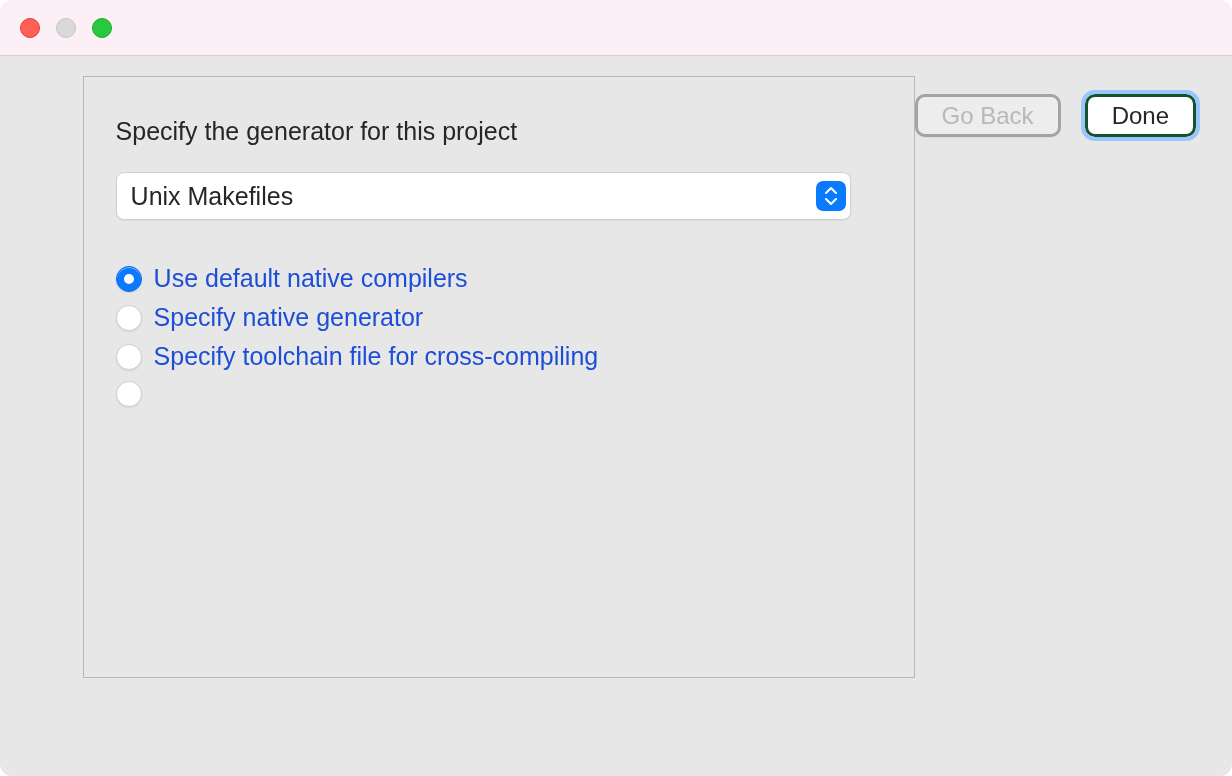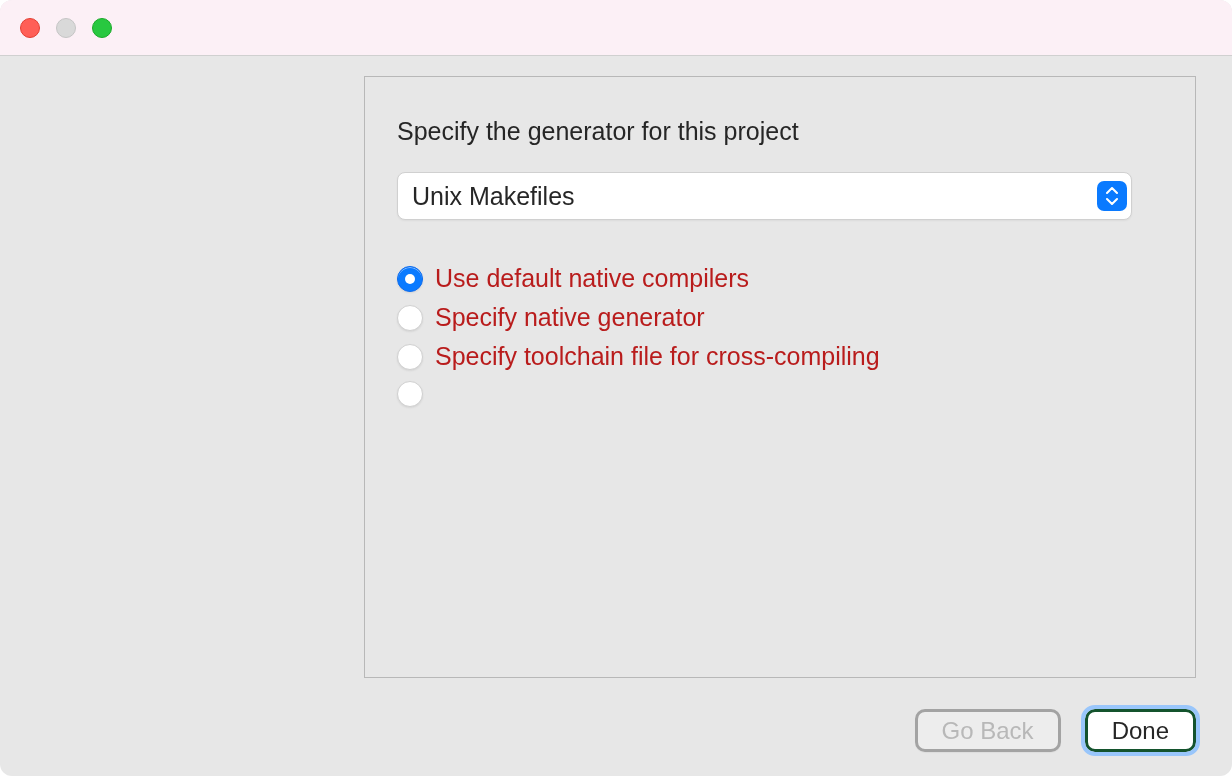--- a/index.html
+++ b/index.html
@@ -58,21 +58,21 @@
     
     .traffic-light.zoom {
       background: #28c840;
       border: 1px solid #1aaa29;
     }
     
     .content-area {
       flex: 1;
       padding: 20px 36px 24px 36px;
       display: flex;
-      flex-direction: column;
+      flex-direction: row;
       border-radius: 7px;
     }
     
     .main-panel-wrapper {
       flex: 1;
       display: flex;
       justify-content: flex-end;
     }
     
     .main-panel {
@@ -160,21 +160,21 @@
     .radio-button.selected::after {
       content: '';
       width: 10px;
       height: 10px;
       background: #ffffff;
       border-radius: 50%;
     }
     
     .radio-label {
       font-size: 25px;
-      color: #b91c1c;
+      color: #1d4ed8;
     }
     
     .button-row {
       display: flex;
       justify-content: flex-end;
       gap: 24px;
       margin-top: 18px;
     }
     
     .btn {

